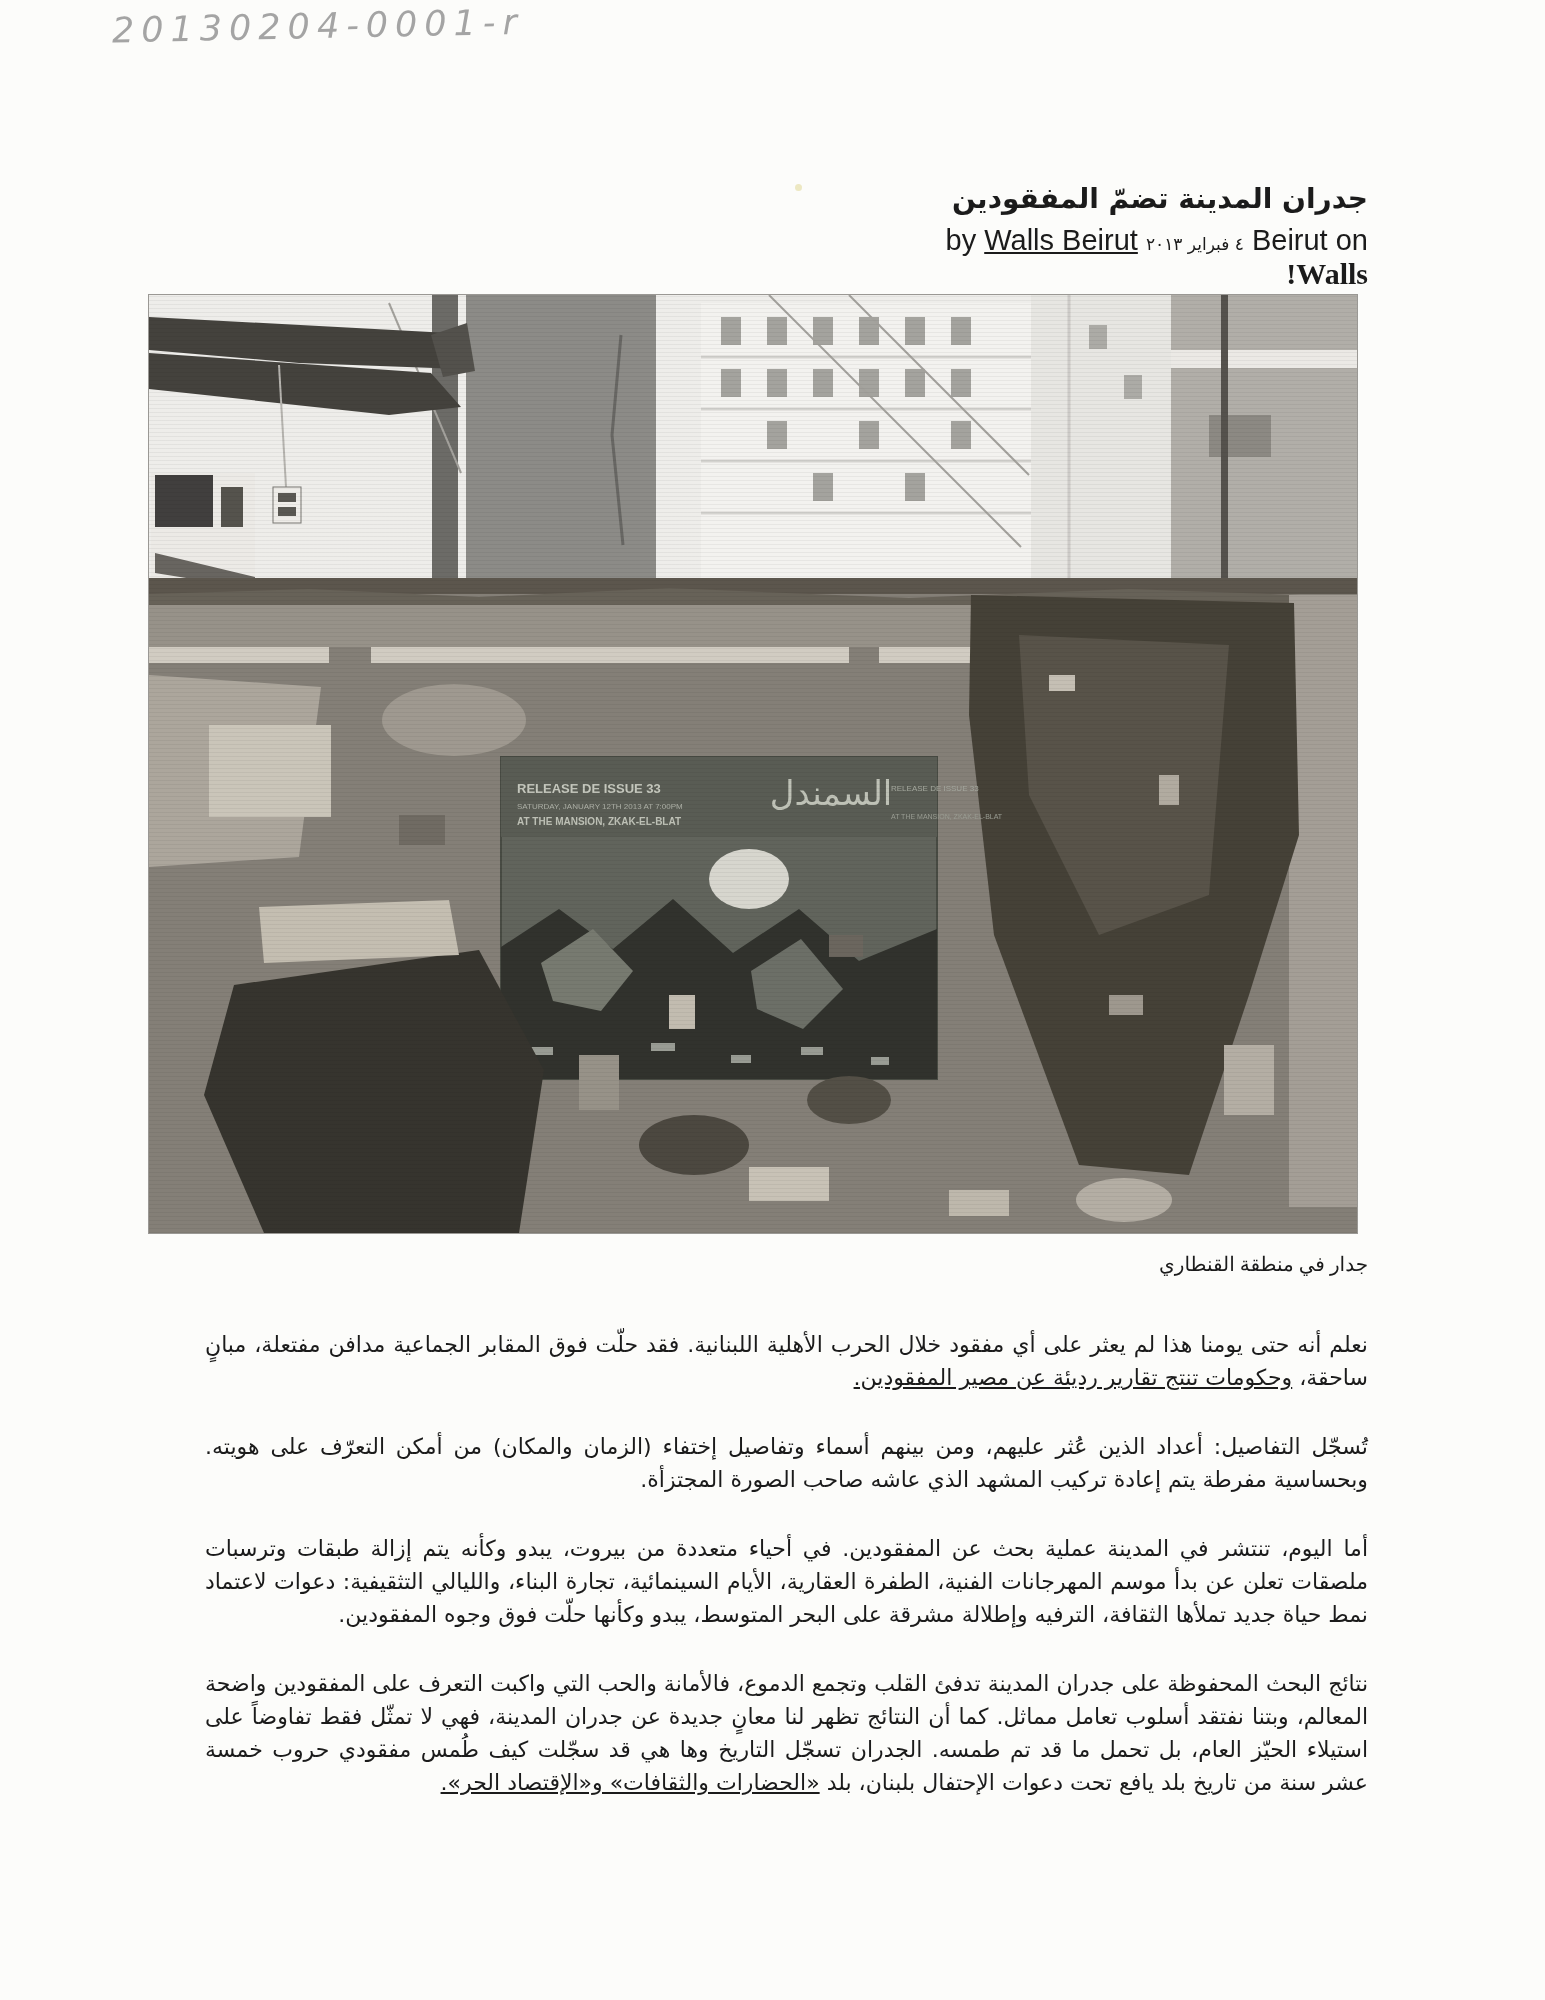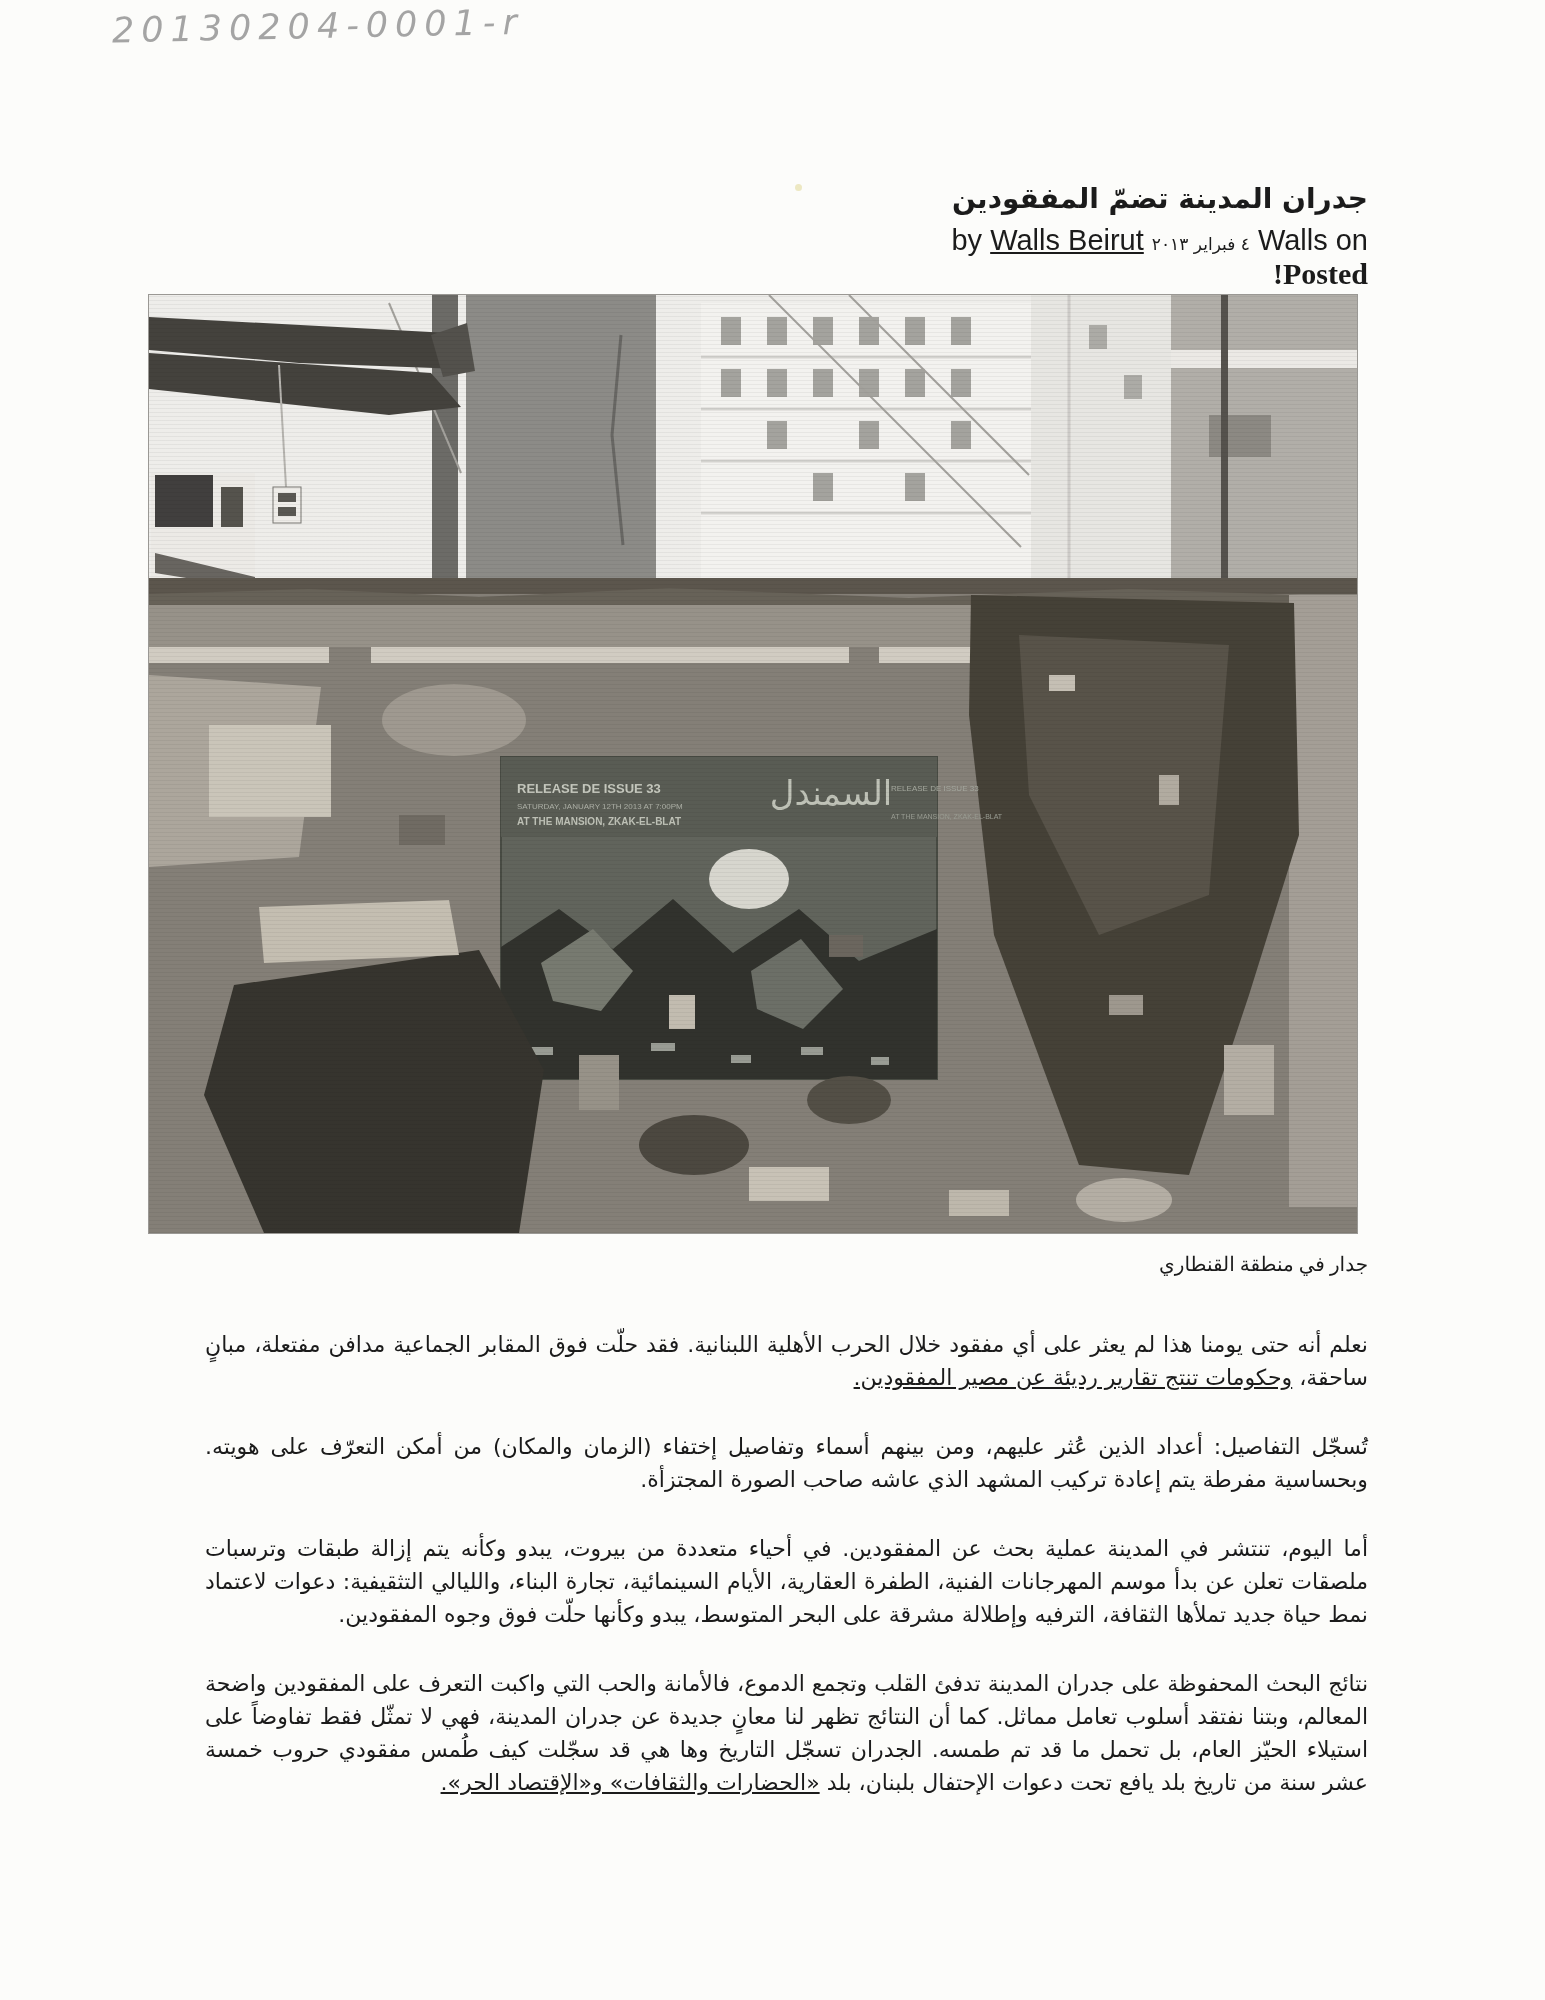--- a/index.html
+++ b/index.html
@@ -39,27 +39,27 @@
 
 <div class="page">
 
   <div class="handwriting">20130204-0001-r</div>
 
   <div class="speck"></div>
 
   <h1 class="col title" style="margin:0;position:absolute;">جدران المدينة تضمّ المفقودين</h1>
 
   <div class="col byline" dir="rtl">
-    <span>Walls on</span>
+    <span>Beirut on</span>
     <span class="date">٤ فبراير ٢٠١٣</span>
     <span>by</span>
     <span class="lnk">Walls Beirut</span>
   </div>
 
-  <div class="col error-line" dir="rtl">Posted!</div>
+  <div class="col error-line" dir="rtl">Walls!</div>
 
   <div class="photo">
     <svg width="1208" height="938" viewBox="0 0 1208 938">
 
       <rect x="0" y="0" width="1208" height="292" fill="#f3f2ef"></rect>
 
       <g>
 
         <rect x="283" y="0" width="26" height="292" fill="#6f6e6a"></rect>
         <rect x="309" y="0" width="8" height="292" fill="#f3f2ef"></rect>

